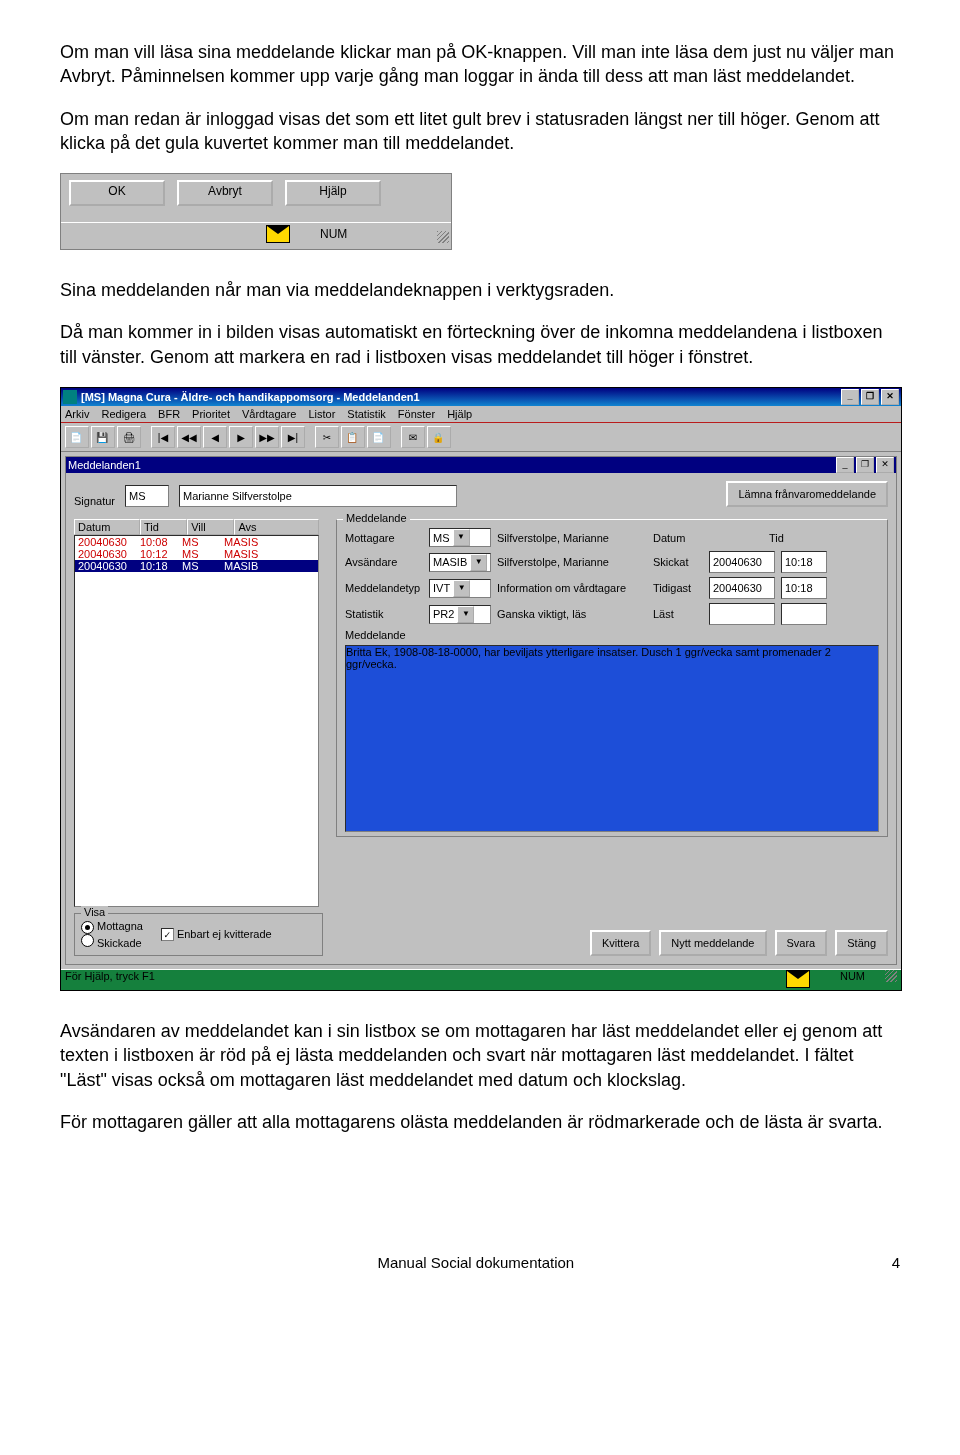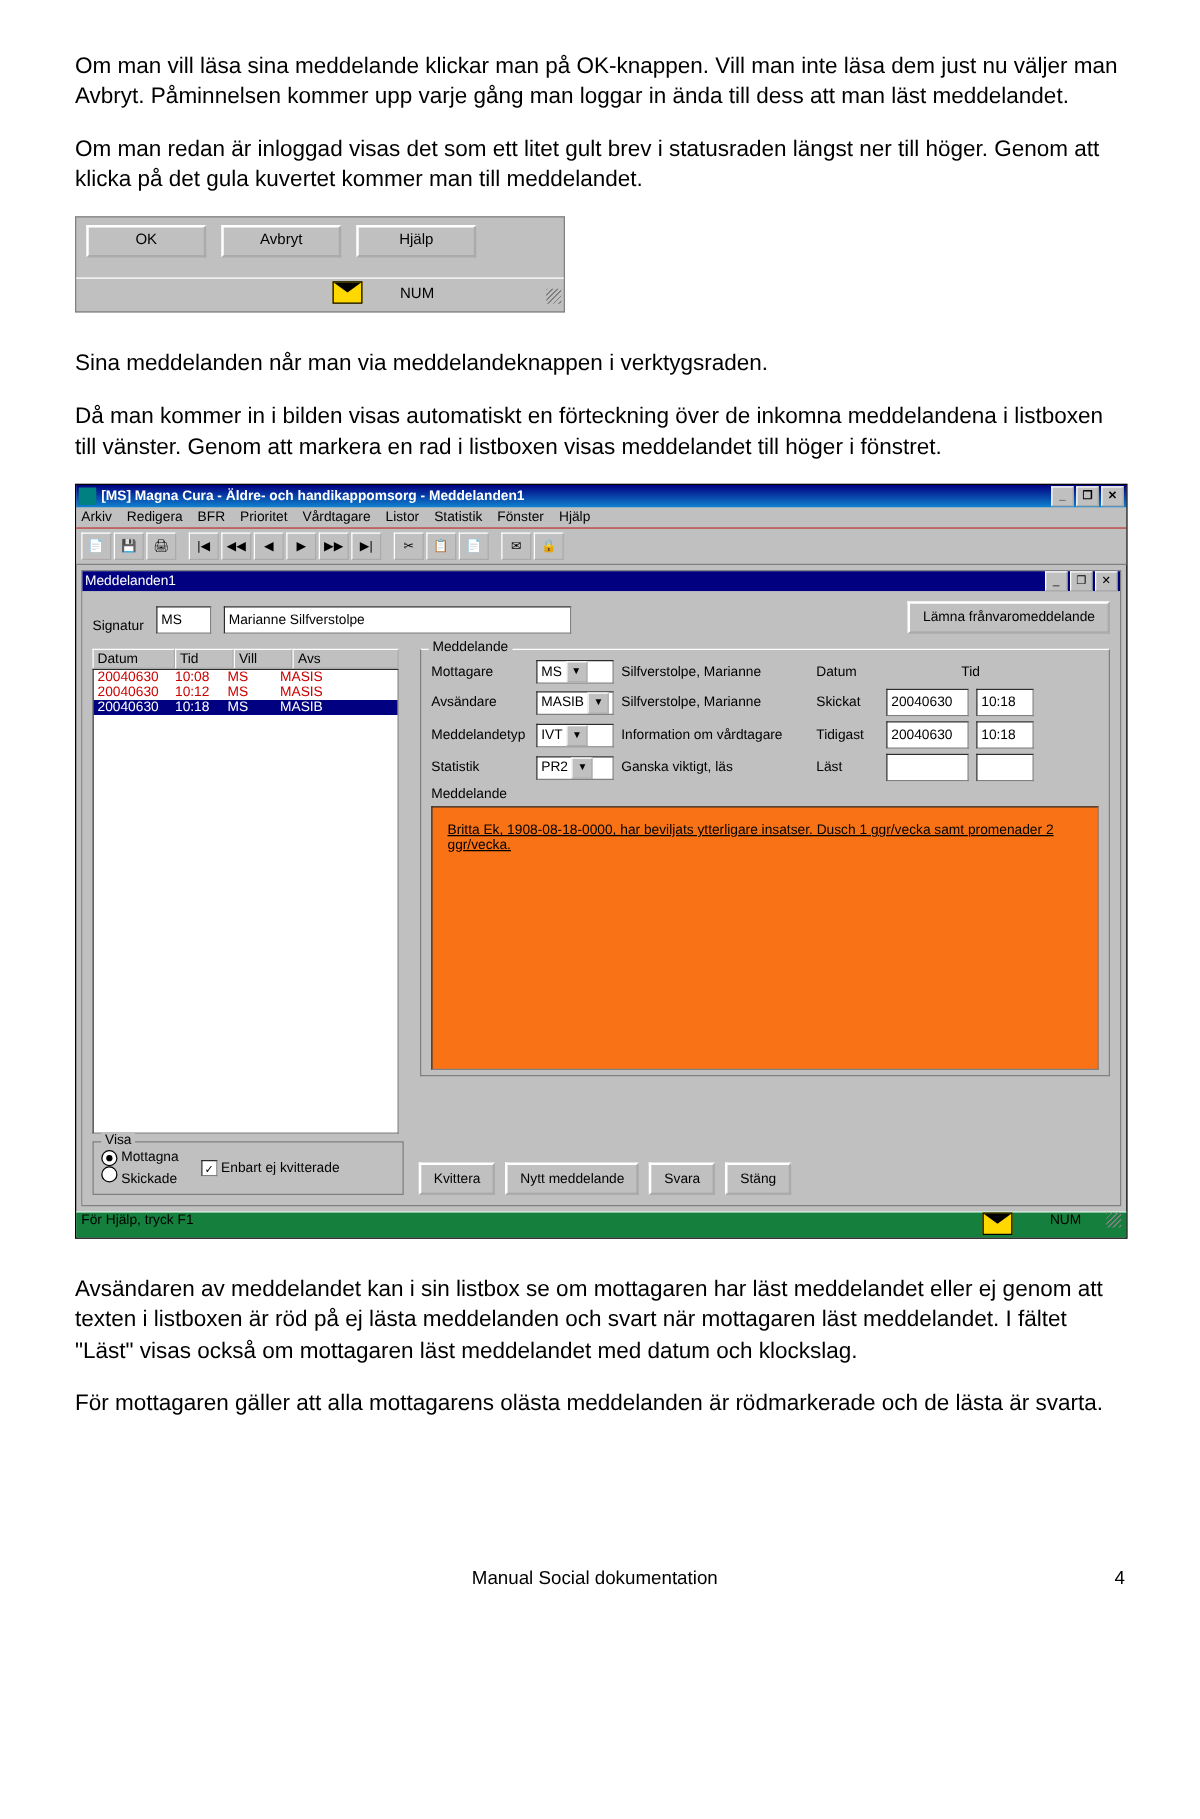--- a/index.html
+++ b/index.html
@@ -38,27 +38,27 @@
   .lrow.sel { background:#000080; color:#fff; }
   .lrow span { display:inline-block; }
   .detailcol { flex:1; }
   .fieldset { border:1px solid #808080; border-top-color:#fff; padding:8px 8px 4px 8px; position:relative; margin-bottom:6px; }
   .fieldset .legend { position:absolute; top:-8px; left:6px; background:#c0c0c0; padding:0 3px; font-size:11px; }
   .frow { display:flex; align-items:center; gap:6px; margin-bottom:4px; font-size:11px; }
   .frow .l { width:78px; }
   .combo { background:#fff; border:1px inset #808080; height:17px; display:flex; align-items:center; }
   .combo .cv { padding:0 3px; }
   .combo .cb { width:15px; height:15px; background:#c0c0c0; border:1px outset #fff; text-align:center; font-size:8px; line-height:13px; }
-  .msgarea { background:#f97316; border:1px inset #808080; height:185px; padding:12px; font-size:11px;text-decoration:underline; }
+  .msgarea { background:#1d4ed8; border:1px inset #808080; height:185px; padding:0; font-size:11px; }
   .visabox { border:1px solid #808080; padding:6px; margin-top:6px; position:relative; display:flex; align-items:center; gap:18px; font-size:11px; }
   .visabox .legend { position:absolute; top:-8px; left:6px; background:#c0c0c0; padding:0 3px; }
   .radio { width:11px; height:11px; border:1px solid #000; border-radius:50%; background:#fff; display:inline-flex; align-items:center; justify-content:center; margin-right:3px; }
   .radio.on:after { content:""; width:5px; height:5px; background:#000; border-radius:50%; }
   .chk { width:11px; height:11px; border:1px inset #808080; background:#fff; display:inline-flex; align-items:center; justify-content:center; margin-right:3px; font-size:9px; }
-  .bottombtns { display:flex; gap:8px; justify-content:flex-start; margin-top:20px; }
+  .bottombtns { display:flex; gap:8px; justify-content:flex-end; margin-top:20px; }
   .appstatus { height:20px; border-top:1px solid #fff; background:#15803d; display:flex; align-items:flex-start; padding:0 4px; font-size:11px; }
   .appstatus .spacer { flex:1; }
   .footer { display:flex; justify-content:space-between; margin-top:120px; font-size:15px; }
 </style>
 </head>
 <body>
 
 <p>Om man vill läsa sina meddelande klickar man på OK-knappen. Vill man inte läsa dem just nu väljer man Avbryt. Påminnelsen kommer upp varje gång man loggar in ända till dess att man läst meddelandet.</p>
 <p>Om man redan är inloggad visas det som ett litet gult brev i statusraden längst ner till höger. Genom att klicka på det gula kuvertet kommer man till meddelandet.</p>
 

